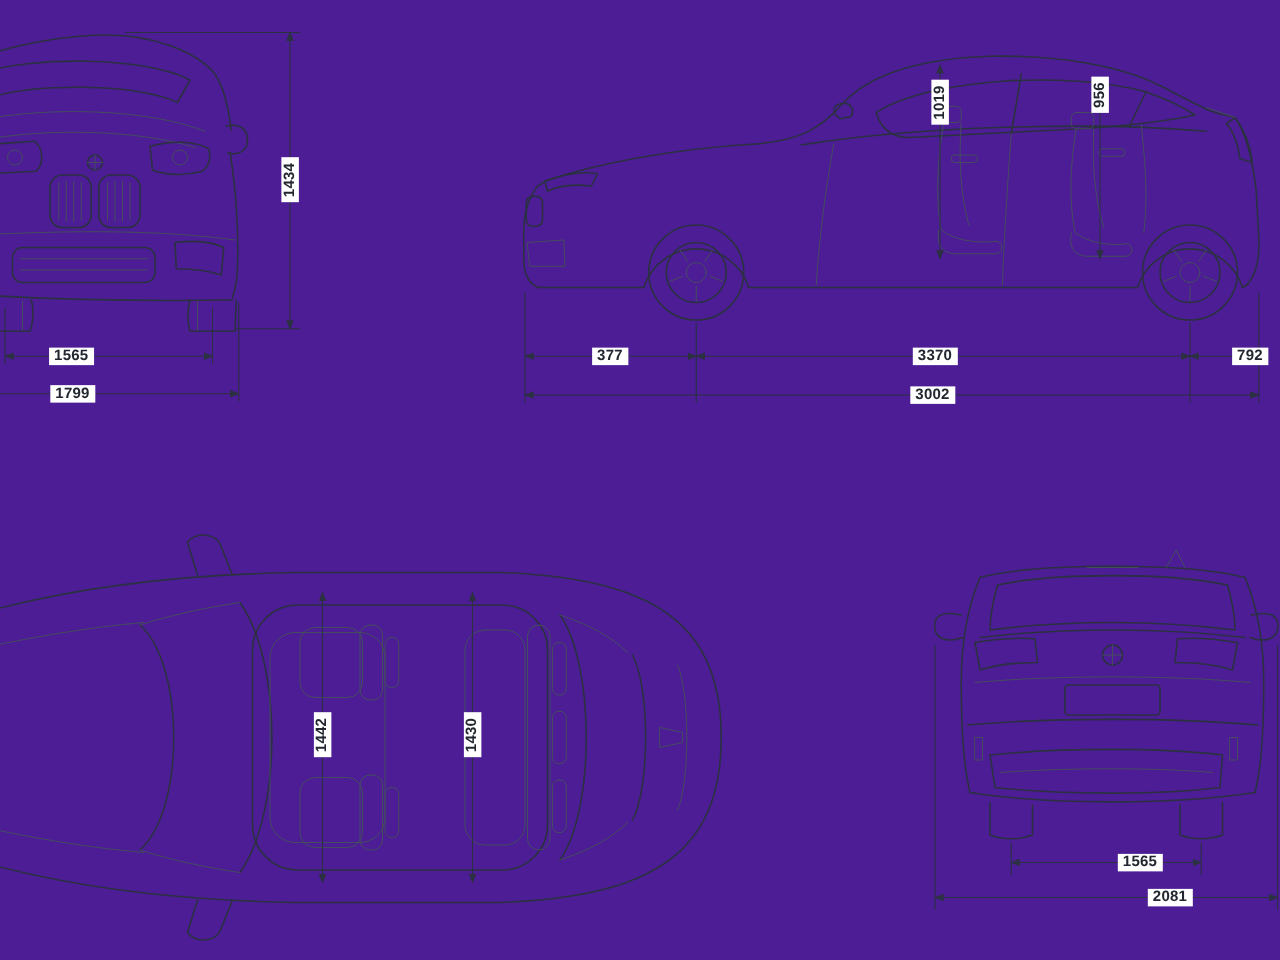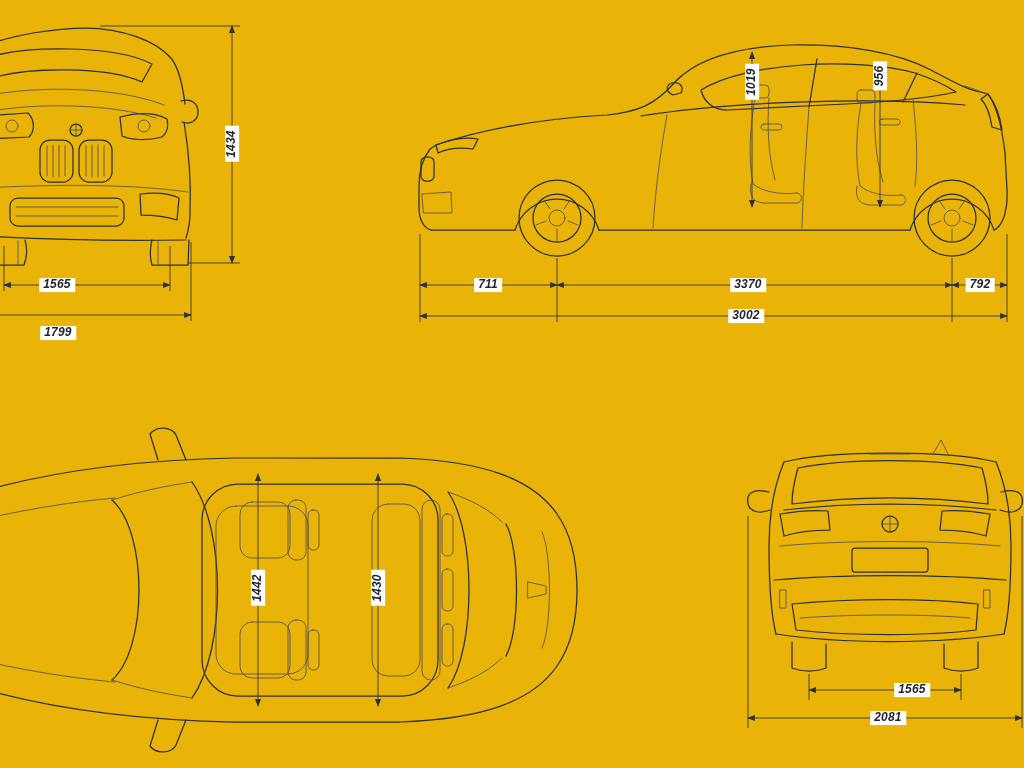--- a/index.html
+++ b/index.html
@@ -1,18 +1,18 @@
 <!DOCTYPE html>
 <html><head>
 <meta charset="utf-8">
 <style>
   * { margin:0; padding:0; box-sizing:border-box; }
   html,body { width:1024px; height:768px; }
   body { background:#ffffff; font-family:"Liberation Sans", sans-serif; overflow:hidden; }
-  .canvas { position:relative; width:1024px; height:768px; background:#eab308; overflow:hidden;font-style:italic; }
+  .canvas { position:relative; width:1024px; height:768px; background:#4c1d95; overflow:hidden; }
   svg.view { position:absolute; display:block; overflow:visible; }
   .ln  { fill:none; stroke:#2b3140; stroke-width:1.25; stroke-linecap:round; stroke-linejoin:round; }
   .ln2 { fill:none; stroke:#454c5e; stroke-width:0.8; stroke-linecap:round; stroke-linejoin:round; }
   .dim { fill:none; stroke:#2b3140; stroke-width:0.85; }
   .dlabel { position:absolute; transform:translate(-50%,-50%); background:#ffffff; padding:0 4px;
             font-size:12px; font-weight:700; color:#21262f; letter-spacing:0.2px; line-height:1.15;
             white-space:nowrap; }
   .dlabel.vert { transform:translate(-50%,-50%) rotate(-90deg); }
 </style>
 </head>
@@ -221,28 +221,28 @@
       <line class="dim" x1="221" y1="246" x2="221" y2="272"></line>
       <line class="dim" x1="8" y1="88" x2="8" y2="300"></line>
       <line class="dim" x1="282" y1="88" x2="282" y2="300"></line>
       <line class="dim" x1="69" y1="262" x2="221" y2="262" marker-start="url(#arrR)" marker-end="url(#arrR)"></line>
       <line class="dim" x1="8" y1="290" x2="282" y2="290" marker-start="url(#arrR)" marker-end="url(#arrR)"></line>
     </g>
   </svg>
 
   <span class="dlabel vert" style="left:232px;top:144px">1434</span>
   <span class="dlabel" style="left:57px;top:285px">1565</span>
-  <span class="dlabel" style="left:58px;top:333px">1799</span>
+  <span class="dlabel" style="left:58px;top:315px">1799</span>
 
   <span class="dlabel vert" style="left:752px;top:82px">1019</span>
   <span class="dlabel vert" style="left:880px;top:76px">956</span>
-  <span class="dlabel" style="left:488px;top:285px">711</span>
+  <span class="dlabel" style="left:488px;top:285px">377</span>
   <span class="dlabel" style="left:748px;top:285px">3370</span>
-  <span class="dlabel" style="left:980px;top:285px">792</span>
+  <span class="dlabel" style="left:1000px;top:285px">792</span>
   <span class="dlabel" style="left:746px;top:316px">3002</span>
 
   <span class="dlabel vert" style="left:258px;top:588px">1442</span>
   <span class="dlabel vert" style="left:378px;top:588px">1430</span>
 
   <span class="dlabel" style="left:912px;top:690px">1565</span>
-  <span class="dlabel" style="left:888px;top:718px">2081</span>
+  <span class="dlabel" style="left:936px;top:718px">2081</span>
 
 </div>
 
 </body></html>

